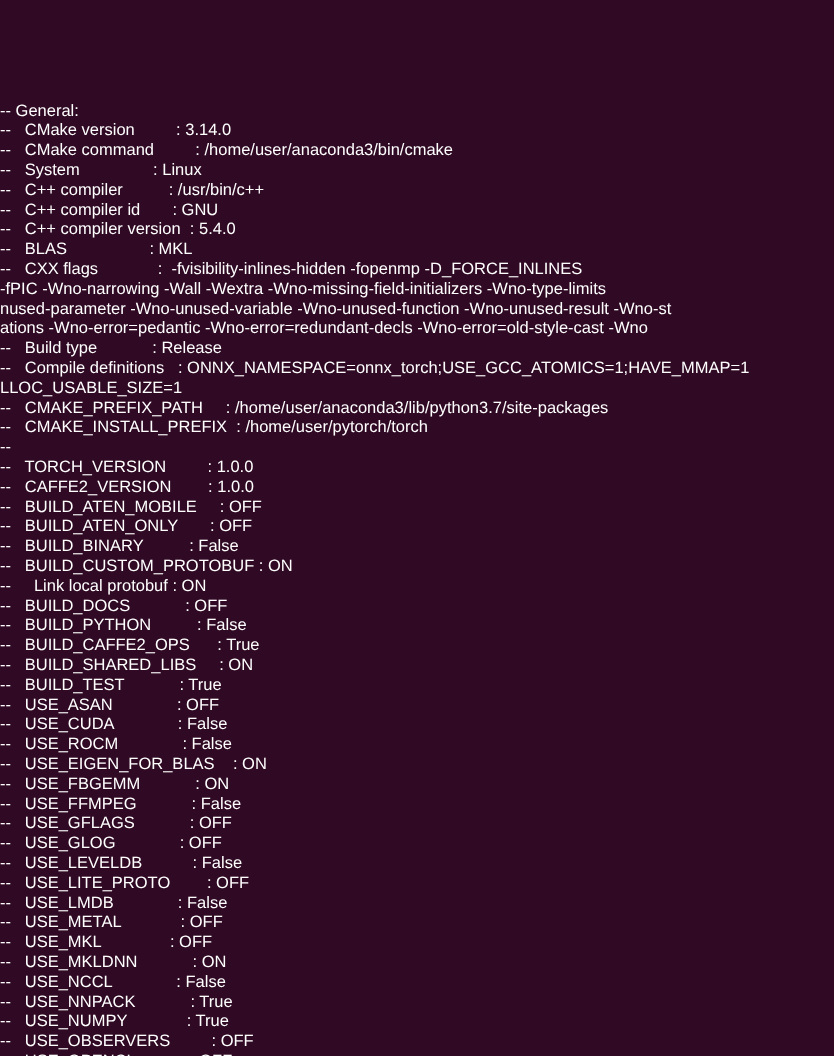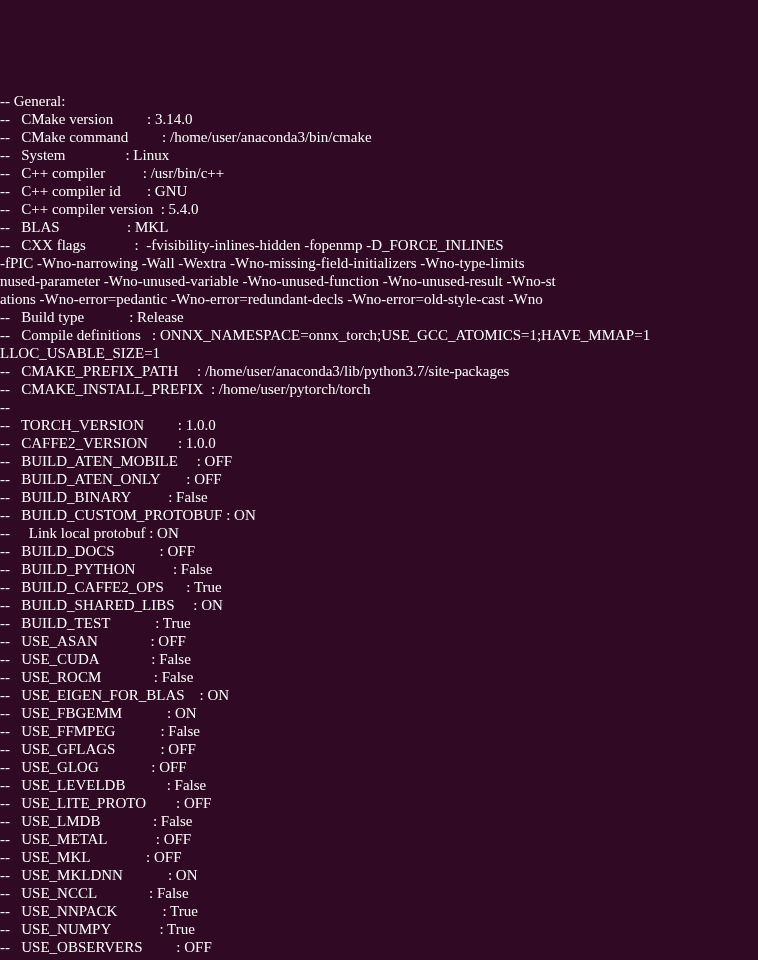--- a/index.html
+++ b/index.html
@@ -13,21 +13,21 @@
     width: 758px;
     height: 960px;
     overflow: hidden;
     white-space: pre;
   }
   .terminal {
     padding: 2px 0 0 0;
   }
   .line {
     white-space: pre;
-    font-family: Liberation Serif, serif;
+    font-family: Liberation Sans, sans-serif;
   }
 </style>
 </head>
 <body>
 
 
 
 <div class="terminal" id="terminal"><div class="line">-- General:</div><div class="line">--   CMake version         : 3.14.0</div><div class="line">--   CMake command         : /home/user/anaconda3/bin/cmake</div><div class="line">--   System                : Linux</div><div class="line">--   C++ compiler          : /usr/bin/c++</div><div class="line">--   C++ compiler id       : GNU</div><div class="line">--   C++ compiler version  : 5.4.0</div><div class="line">--   BLAS                  : MKL</div><div class="line">--   CXX flags             :  -fvisibility-inlines-hidden -fopenmp -D_FORCE_INLINES</div><div class="line">-fPIC -Wno-narrowing -Wall -Wextra -Wno-missing-field-initializers -Wno-type-limits </div><div class="line">nused-parameter -Wno-unused-variable -Wno-unused-function -Wno-unused-result -Wno-st</div><div class="line">ations -Wno-error=pedantic -Wno-error=redundant-decls -Wno-error=old-style-cast -Wno</div><div class="line">--   Build type            : Release</div><div class="line">--   Compile definitions   : ONNX_NAMESPACE=onnx_torch;USE_GCC_ATOMICS=1;HAVE_MMAP=1</div><div class="line">LLOC_USABLE_SIZE=1</div><div class="line">--   CMAKE_PREFIX_PATH     : /home/user/anaconda3/lib/python3.7/site-packages</div><div class="line">--   CMAKE_INSTALL_PREFIX  : /home/user/pytorch/torch</div><div class="line">-- </div><div class="line">--   TORCH_VERSION         : 1.0.0</div><div class="line">--   CAFFE2_VERSION        : 1.0.0</div><div class="line">--   BUILD_ATEN_MOBILE     : OFF</div><div class="line">--   BUILD_ATEN_ONLY       : OFF</div><div class="line">--   BUILD_BINARY          : False</div><div class="line">--   BUILD_CUSTOM_PROTOBUF : ON</div><div class="line">--     Link local protobuf : ON</div><div class="line">--   BUILD_DOCS            : OFF</div><div class="line">--   BUILD_PYTHON          : False</div><div class="line">--   BUILD_CAFFE2_OPS      : True</div><div class="line">--   BUILD_SHARED_LIBS     : ON</div><div class="line">--   BUILD_TEST            : True</div><div class="line">--   USE_ASAN              : OFF</div><div class="line">--   USE_CUDA              : False</div><div class="line">--   USE_ROCM              : False</div><div class="line">--   USE_EIGEN_FOR_BLAS    : ON</div><div class="line">--   USE_FBGEMM            : ON</div><div class="line">--   USE_FFMPEG            : False</div><div class="line">--   USE_GFLAGS            : OFF</div><div class="line">--   USE_GLOG              : OFF</div><div class="line">--   USE_LEVELDB           : False</div><div class="line">--   USE_LITE_PROTO        : OFF</div><div class="line">--   USE_LMDB              : False</div><div class="line">--   USE_METAL             : OFF</div><div class="line">--   USE_MKL               : OFF</div><div class="line">--   USE_MKLDNN            : ON</div><div class="line">--   USE_NCCL              : False</div><div class="line">--   USE_NNPACK            : True</div><div class="line">--   USE_NUMPY             : True</div><div class="line">--   USE_OBSERVERS         : OFF</div><div class="line">--   USE_OPENCL            : OFF</div></div>
 
 

